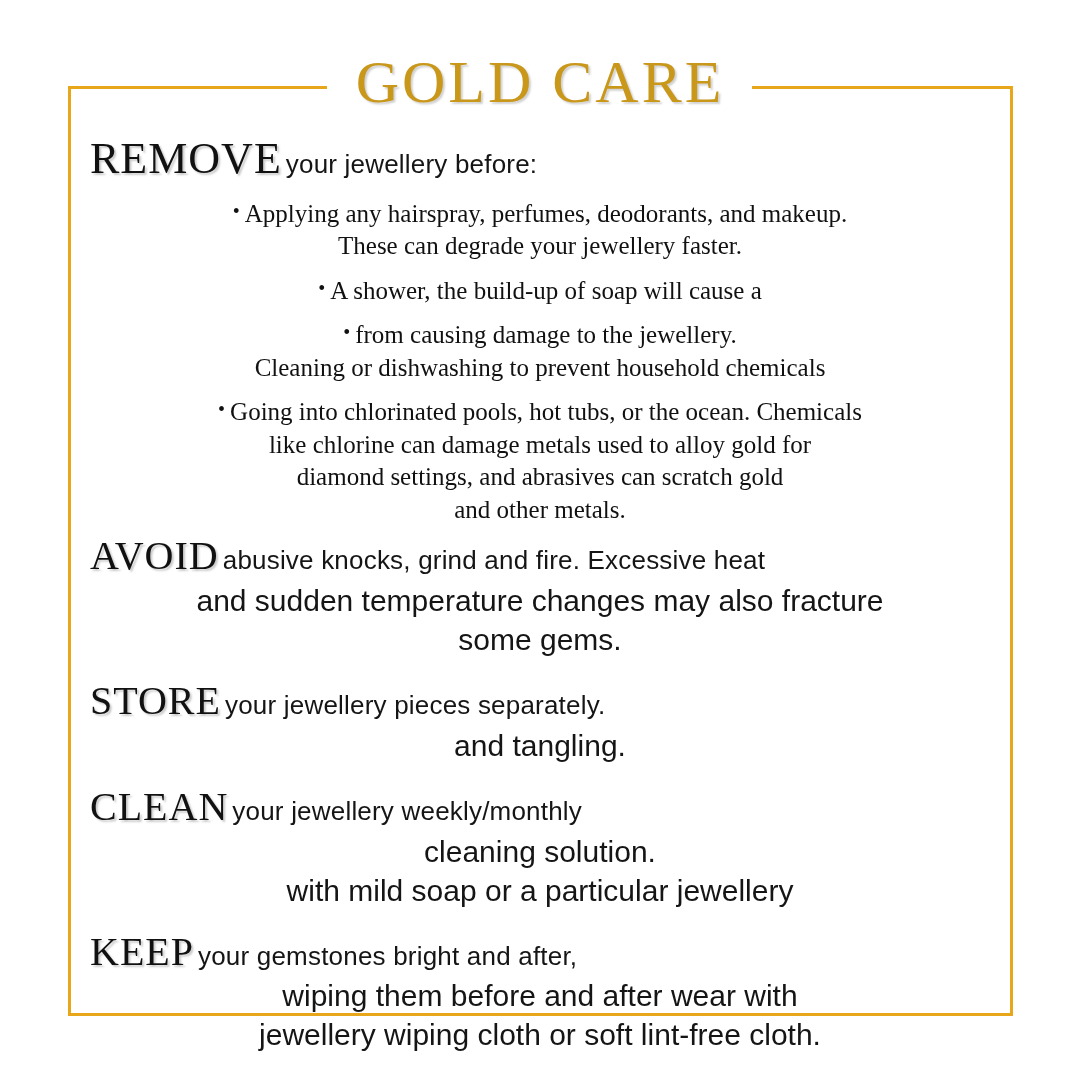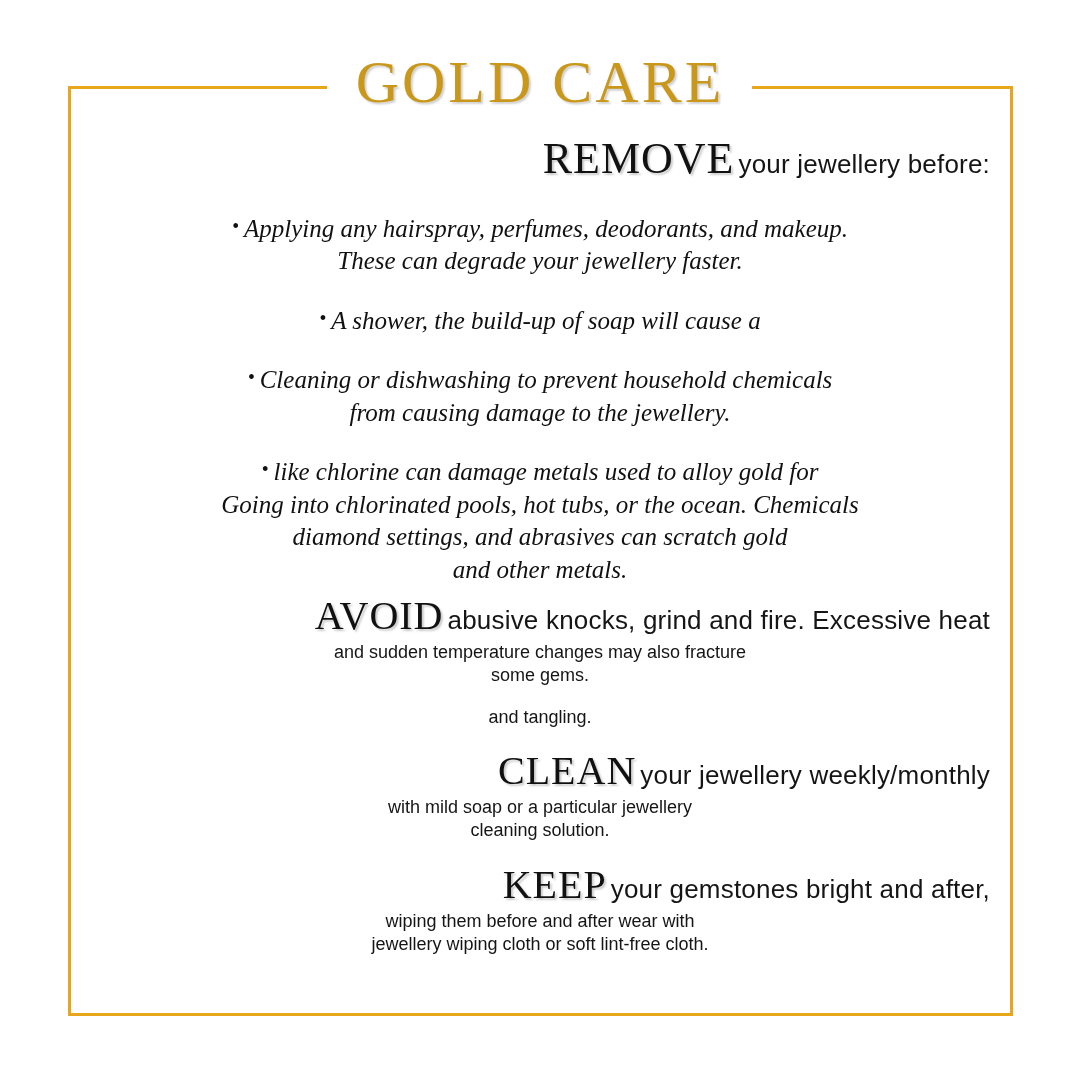--- a/index.html
+++ b/index.html
@@ -76,21 +76,21 @@
     left: 90px;
     width: 900px;
     text-align: center;
   }
 
   .section {
     margin-bottom: 6px;
   }
 
   .lead-line {
-    text-align: right;
+    text-align: left;
     line-height: 1.22;
   }
 
   .keyword {
     font-family: "Liberation Serif", serif;
     font-size: 40px;
     letter-spacing: 1px;
     color: #111111;
     text-shadow: 2px 2px 2px rgba(140,140,140,0.45);
     vertical-align: baseline;
@@ -108,29 +108,28 @@
 
   .serif-body {
     font-family: "Liberation Serif", serif;
     font-size: 25px;
     color: #111111;
     line-height: 1.30;
   }
 
   .sans-body {
     font-family: "Liberation Sans", sans-serif;
-    font-size: 18px;
+    font-size: 30px;
     color: #151515;
     line-height: 1.30;
   }
 
   .bullet-block {
-    margin-top: 27px;
+    margin-top: 12px;
     margin-bottom: 0;
-    font-style: italic;
   }
   .bullet-block .bullet-line:first-child::before {
     content: "• ";
     font-size: 20px;
     vertical-align: 4px;
   }
   .bullet-line {
     display: block;
   }
 
@@ -168,57 +167,61 @@
       <div class="serif-body bullet-block">
         <span class="bullet-line">Applying any hairspray, perfumes, deodorants, and makeup.</span>
         <span class="bullet-line">These can degrade your jewellery faster.</span>
       </div>
 
       <div class="serif-body bullet-block">
         <span class="bullet-line">A shower, the build-up of soap will cause a</span>
       </div>
 
       <div class="serif-body bullet-block">
+        <span class="bullet-line">from causing damage to the jewellery.</span>
         <span class="bullet-line">Cleaning or dishwashing to prevent household chemicals</span>
-        <span class="bullet-line">from causing damage to the jewellery.</span>
-      </div>
-
-      <div class="serif-body bullet-block">
+      </div>
+
+      <div class="serif-body bullet-block">
+        <span class="bullet-line">Going into chlorinated pools, hot tubs, or the ocean. Chemicals</span>
         <span class="bullet-line">like chlorine can damage metals used to alloy gold for</span>
-        <span class="bullet-line">Going into chlorinated pools, hot tubs, or the ocean. Chemicals</span>
         <span class="bullet-line">diamond settings, and abrasives can scratch gold</span>
         <span class="bullet-line">and other metals.</span>
       </div>
     </div>
 
     <div class="section spaced-top-lg">
       <div class="lead-line">
         <span class="keyword">AVOID</span>
         <span class="after">abusive knocks, grind and fire. Excessive heat</span>
       </div>
       <div class="sans-body">
         <span class="bullet-line">and sudden temperature changes may also fracture</span>
         <span class="bullet-line">some gems.</span>
       </div>
     </div>
 
     <div class="section spaced-top">
+      <div class="lead-line">
+        <span class="keyword">STORE</span>
+        <span class="after">your jewellery pieces separately.</span>
+      </div>
       <div class="sans-body">
         <span class="bullet-line">and tangling.</span>
       </div>
     </div>
 
     <div class="section spaced-top">
       <div class="lead-line">
         <span class="keyword">CLEAN</span>
         <span class="after">your jewellery weekly/monthly</span>
       </div>
       <div class="sans-body">
+        <span class="bullet-line">cleaning solution.</span>
         <span class="bullet-line">with mild soap or a particular jewellery</span>
-        <span class="bullet-line">cleaning solution.</span>
       </div>
     </div>
 
     <div class="section spaced-top">
       <div class="lead-line">
         <span class="keyword">KEEP</span>
         <span class="after">your gemstones bright and after,</span>
       </div>
       <div class="sans-body">
         <span class="bullet-line">wiping them before and after wear with</span>

